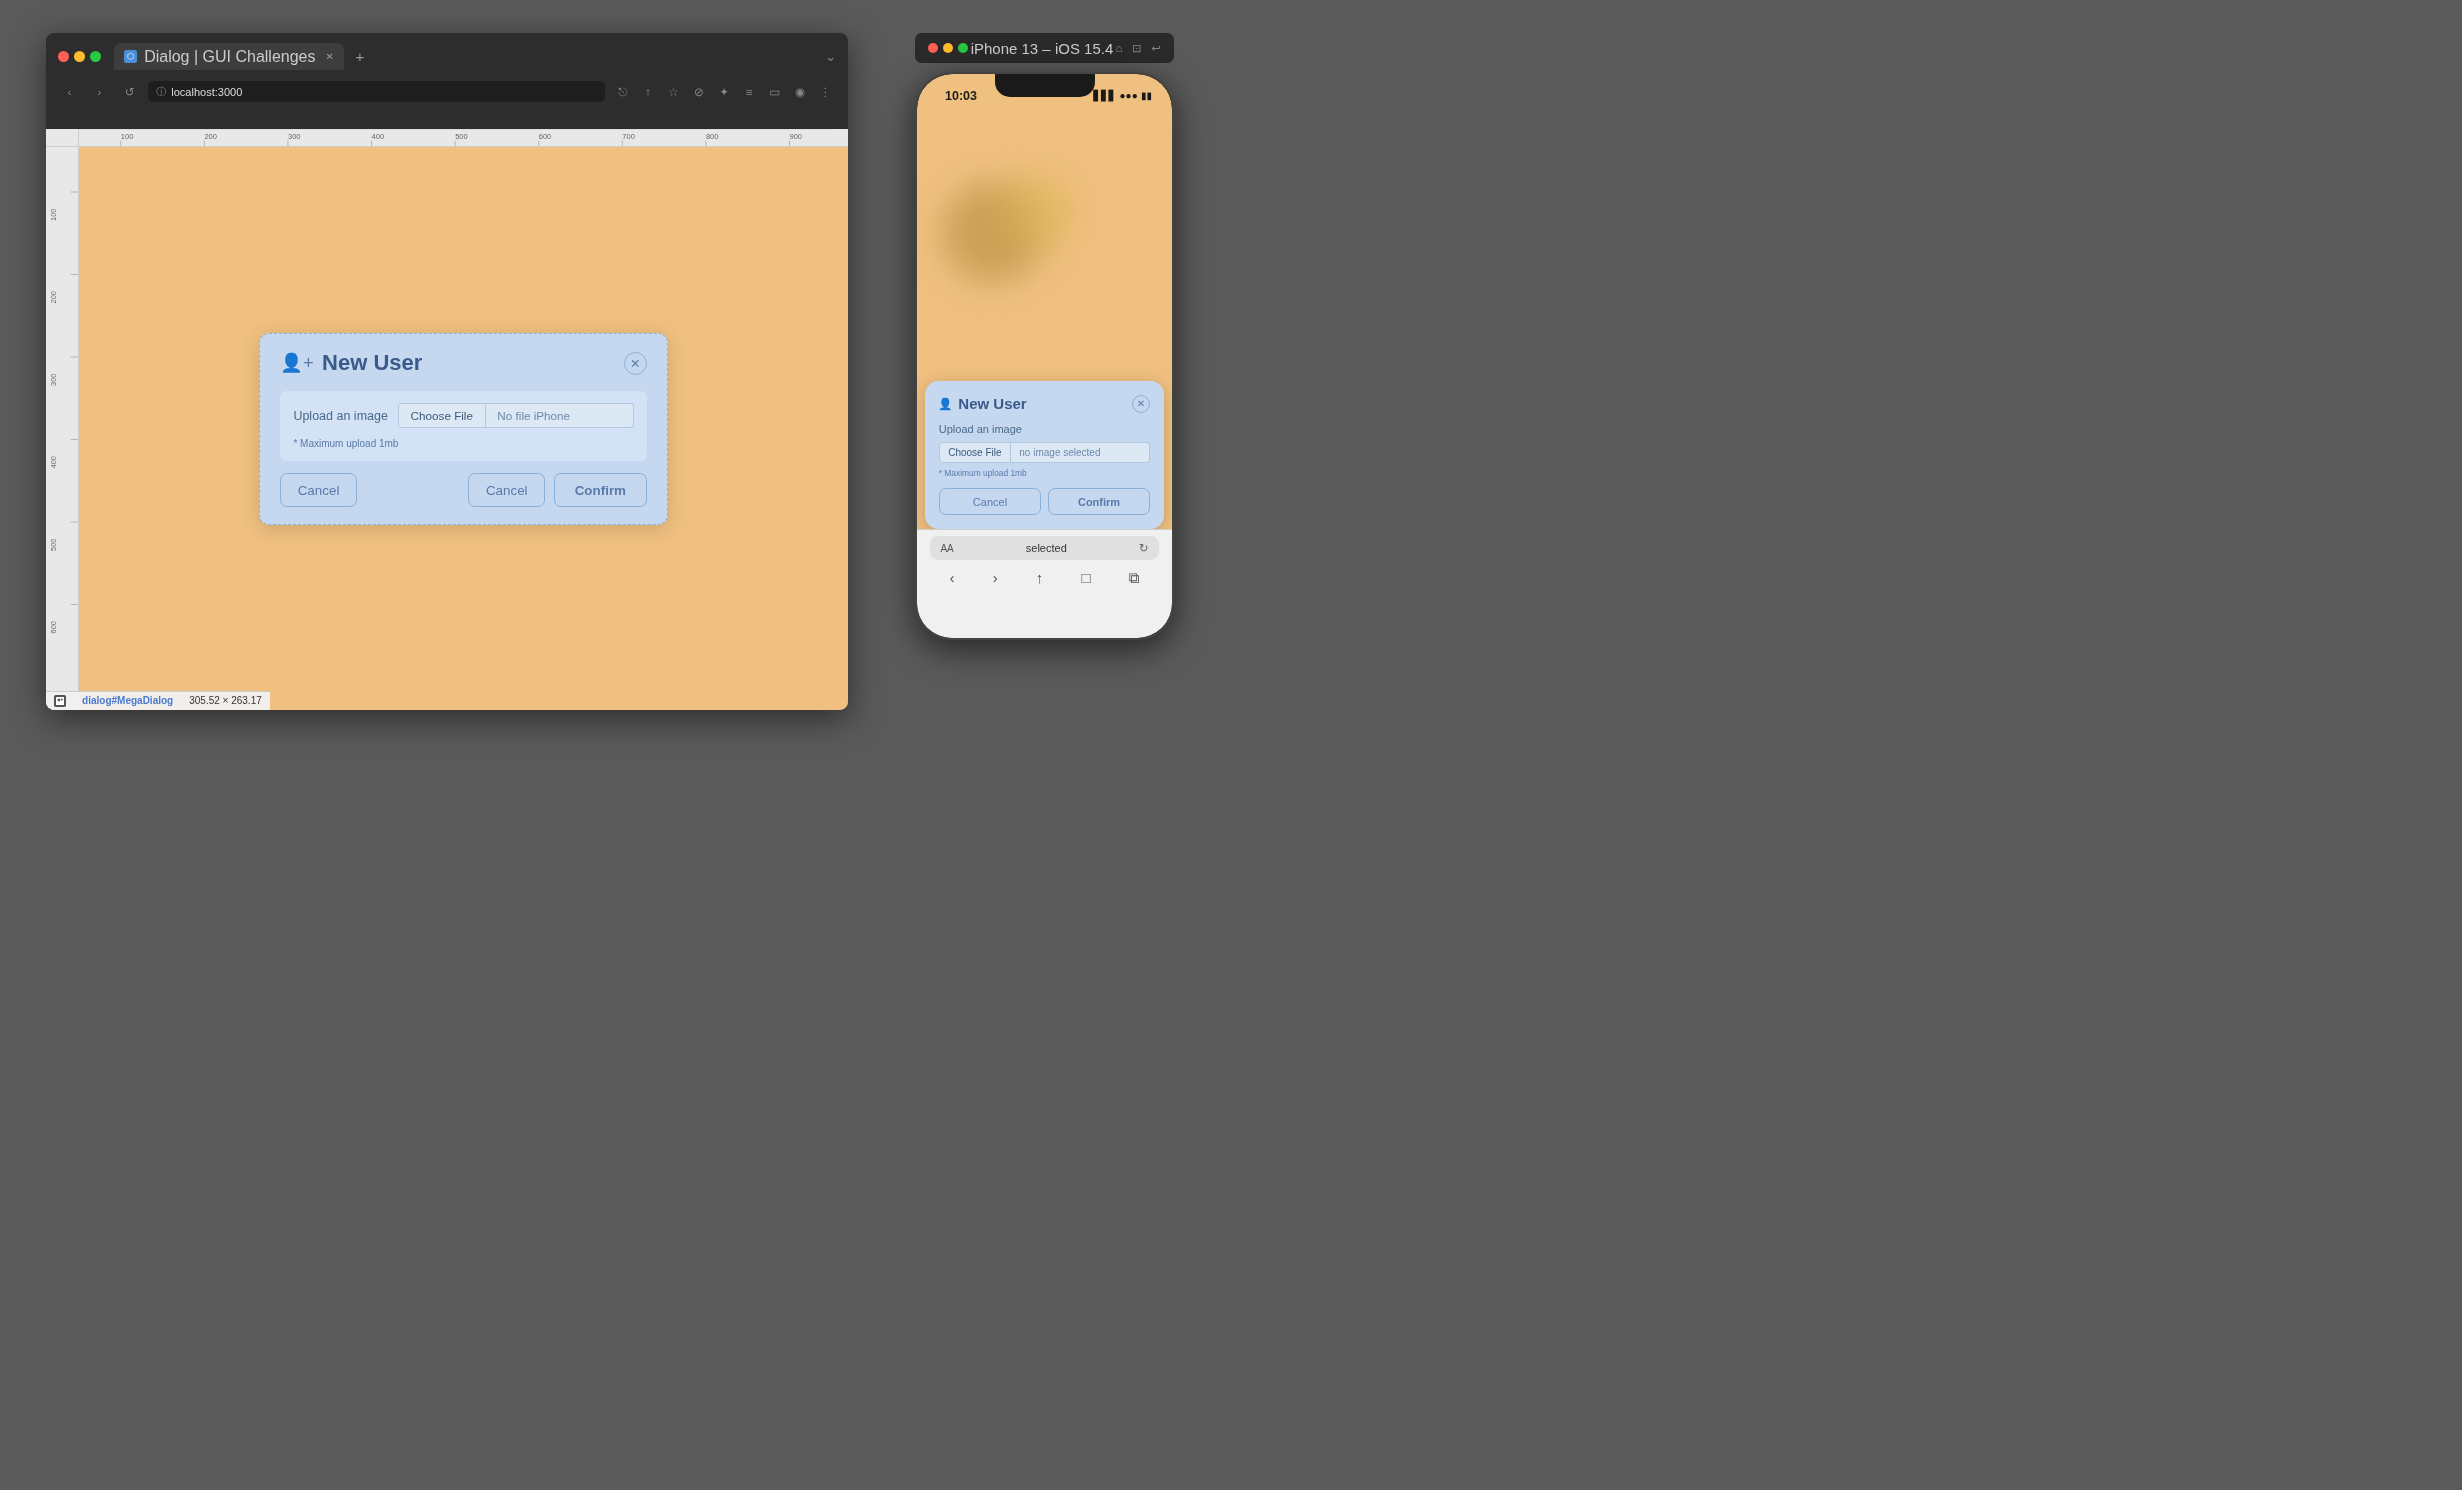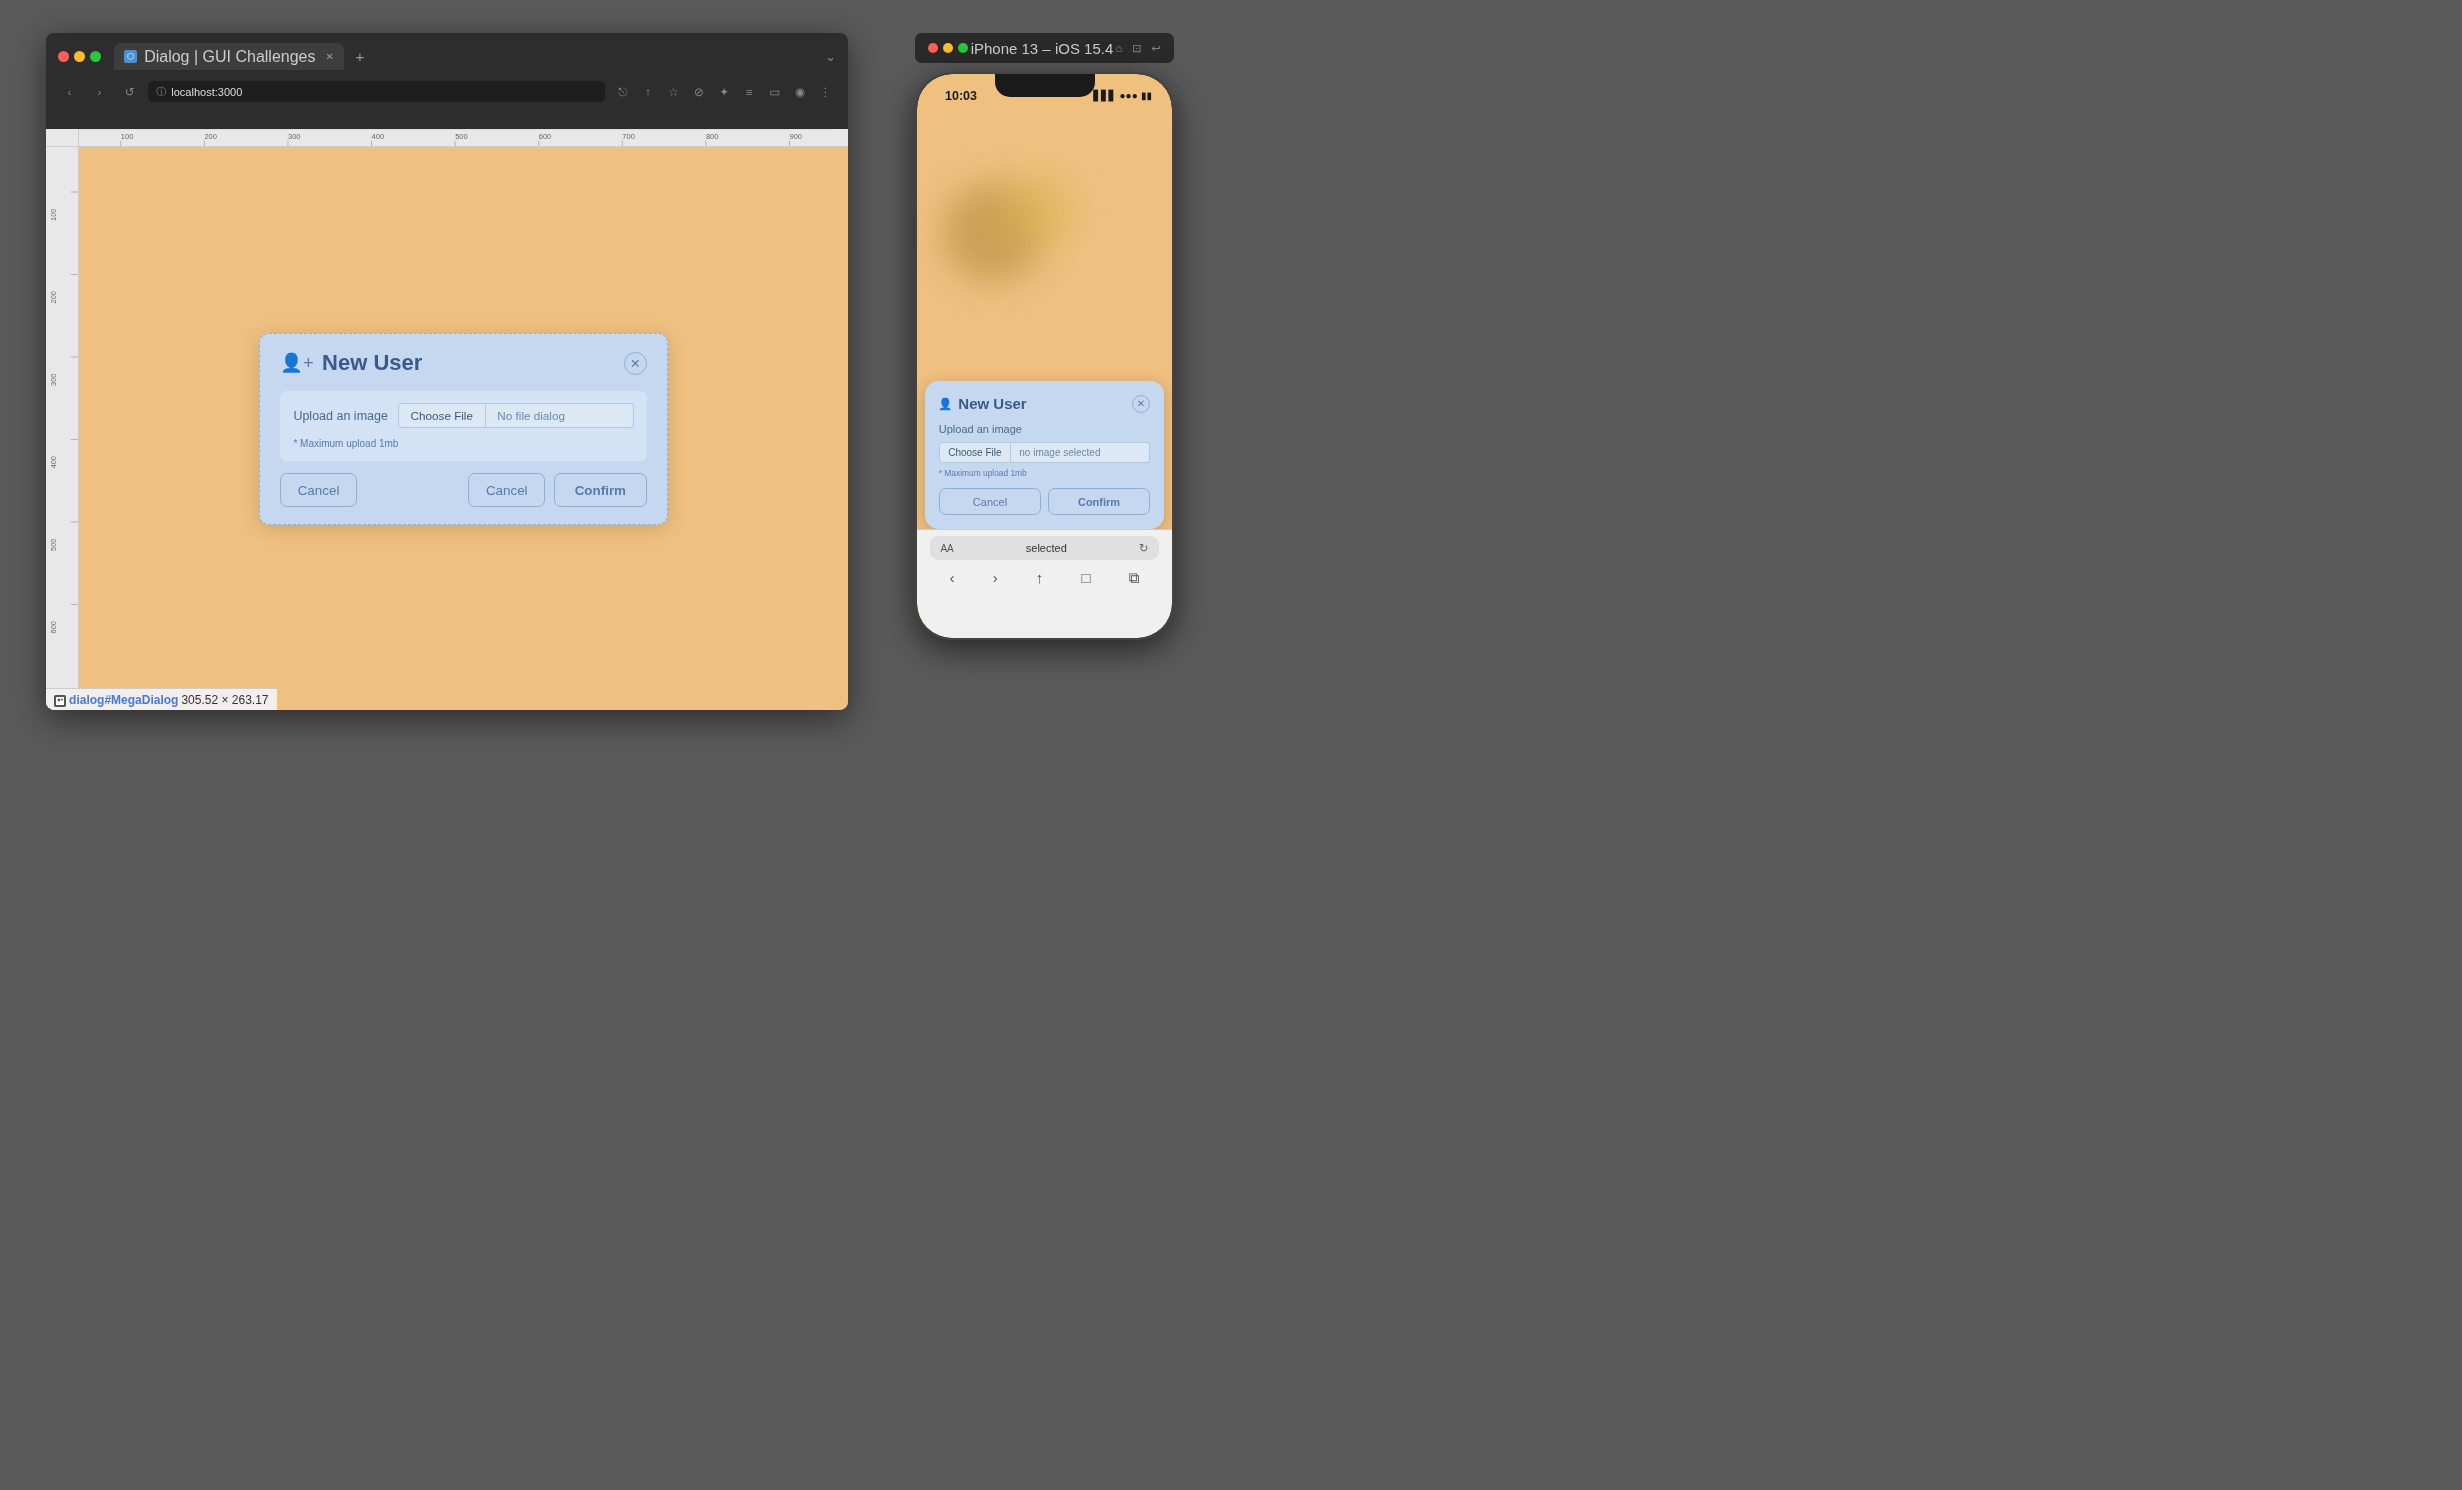--- a/index.html
+++ b/index.html
@@ -368,23 +368,23 @@
 
     
     .browser-statusbar {
       position: absolute;
       bottom: 0;
       left: 0;
       background: rgba(240,240,240,0.95);
       border-top: 0.8px solid #ccc;
       padding: 3.3px 8.4px;
       display: flex;
-      align-items: flex-end;
-      gap: 3px;
-      font-size: 12px;
+      align-items: flex-start;
+      gap: 16px;
+      font-size: 10px;
       color: #333;
     }
 
     .status-icon {
       width: 11.7px;
       height: 11.7px;
       background: #555;
       border-radius: 1.7px;
       display: flex;
       align-items: center;
@@ -777,21 +777,21 @@
             <h2 class="dialog-title">New User</h2>
           </div>
           <button class="dialog-close">✕</button>
         </div>
 
         <div class="dialog-body">
           <div class="upload-row">
             <span class="upload-label">Upload an image</span>
             <div class="file-input-wrapper">
               <button class="choose-file-btn">Choose File</button>
-              <span class="no-file-label">No file dialog</span>
+              <span class="no-file-label">No file iPhone</span>
             </div>
           </div>
           <span class="upload-hint">* Maximum upload 1mb</span>
         </div>
 
         <div class="dialog-footer">
           <button class="btn-clear">Cancel</button>
           <div class="btn-spacer"></div>
           <button class="btn-cancel">Cancel</button>
           <button class="btn-confirm">Confirm</button>

